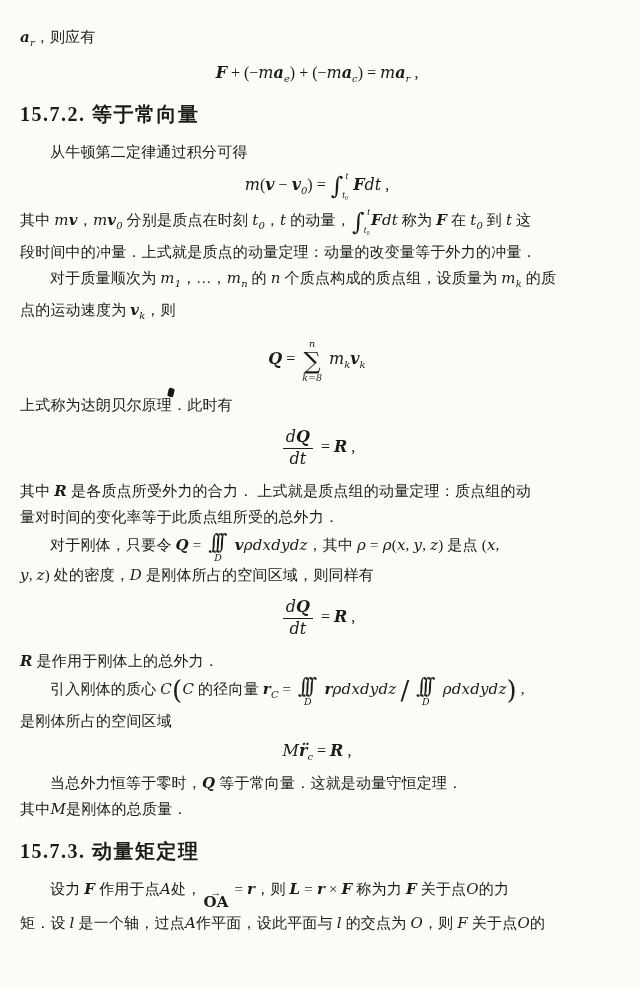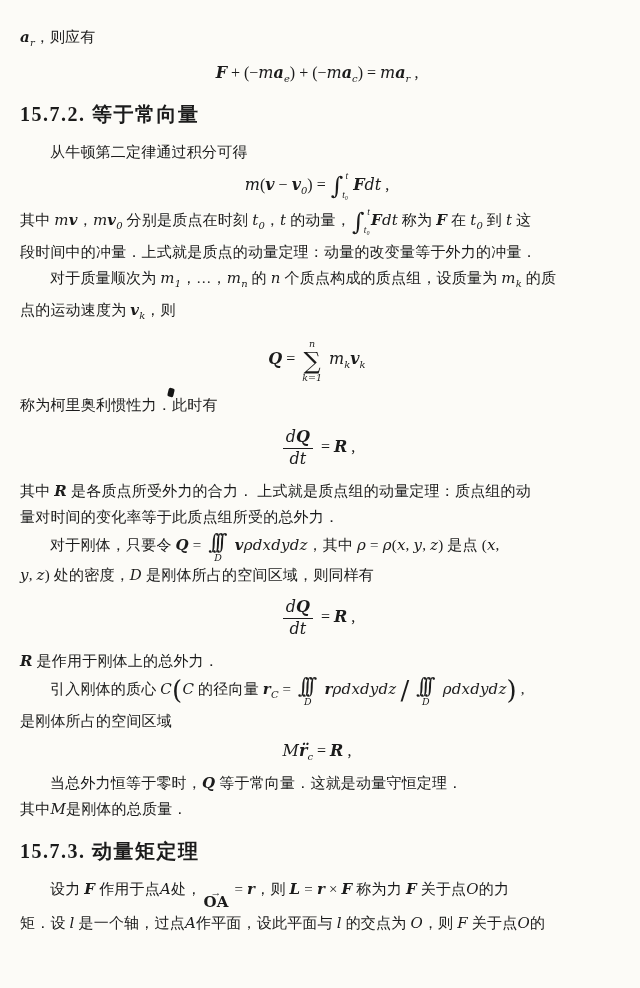--- a/index.html
+++ b/index.html
@@ -61,23 +61,23 @@
           <span class="it">t</span>
           <span class="ib">t₀</span>
         </span>
       </span><b class="mv">F</b><i class="mi">dt</i> 称为 <b class="mv">F</b> 在 <i class="mi">t</i><sub>0</sub> 到 <i class="mi">t</i> 这</div>
   <div class="bl">段时间中的冲量．上式就是质点的动量定理：动量的改变量等于外力的冲量．</div>
   <div class="bl ind">对于质量顺次为 <i class="mi">m</i><sub>1</sub>，…，<i class="mi">m</i><sub>n</sub> 的 <i class="mi">n</i> 个质点构成的质点组，设质量为 <i class="mi">m</i><sub>k</sub> 的质</div>
   <div class="bl">点的运动速度为 <b class="mv">v</b><sub>k</sub>，则</div>
   <div class="formula f-roomy"><b class="mv">Q</b> = <span class="bigop">
         <span class="lt">n</span>
         <span class="ls">∑</span>
-        <span class="lb">k=1</span>
+        <span class="lb">k=8</span>
       </span> <i class="mi">m</i><sub>k</sub><b class="mv">v</b><sub>k</sub></div>
-  <div class="bl">称为柯里奥利惯性力．此时有</div>
+  <div class="bl">上式称为达朗贝尔原理．此时有</div>
   <div class="formula f-roomy"><span class="frac">
         <span class="fnum"><i class="mi">d</i><b class="mv">Q</b></span>
         <span class="fden"><i class="mi">dt</i></span>
       </span> = <b class="mv">R</b> ,</div>
   <div class="bl">其中 <b class="mv">R</b> 是各质点所受外力的合力． 上式就是质点组的动量定理：质点组的动</div>
   <div class="bl">量对时间的变化率等于此质点组所受的总外力．</div>
   <div class="bl ind">对于刚体，只要令 <b class="mv">Q</b> = <span class="bigop">
         <span class="lt"></span>
         <span class="ls tls">∫∫∫</span>
         <span class="lb">D</span>

